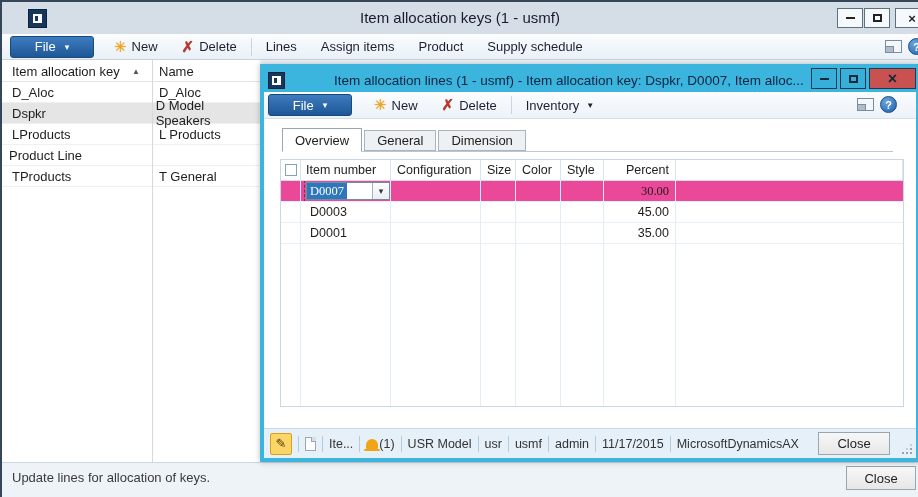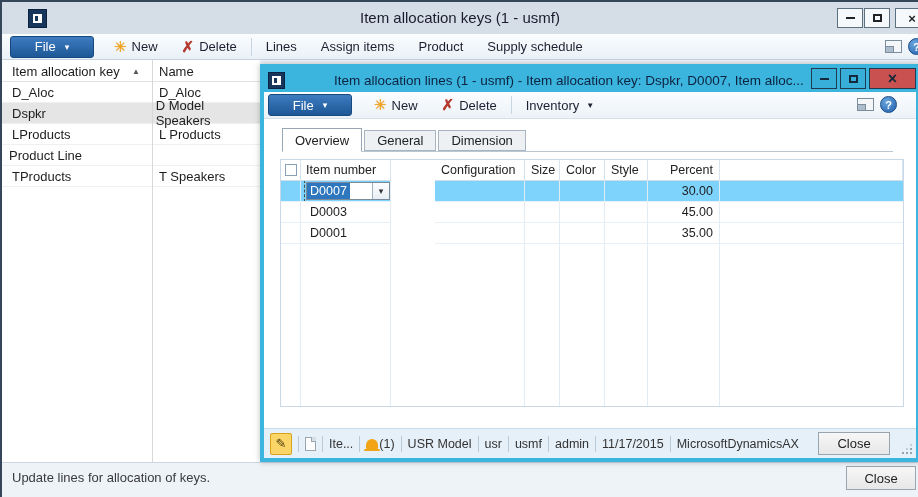--- a/index.html
+++ b/index.html
@@ -84,27 +84,27 @@
     height:24px; margin-bottom:-1px; z-index:2; }
 
   .cgrid{ position:absolute; left:16px; right:12px; top:40px; height:248px;
     border:1px solid #c8d8e6; font-size:12.5px; color:#1d1d1d; display:flex; flex-direction:column; }
   .cg-row{ display:flex; height:21px; flex-shrink:0; }
   .cg-row.filler{ flex:1; height:auto; }
   .cg-cell{ border-right:1px solid #e2ecf5; border-bottom:1px solid #e7f0f7; display:flex; align-items:center; overflow:hidden; }
   .cg-head .cg-cell{ border-right:1px solid #d8e4ef; border-bottom:1px solid #cfdeeb; color:#222; }
   .w-chk{ width:20px; justify-content:center; }
   .w-item{ width:90px; padding-left:5px; }
-  .w-conf{ width:90px; padding-left:6px;margin-left:44px; }
+  .w-conf{ width:90px; padding-left:6px; }
   .w-size{ width:35px; padding-left:6px; }
   .w-color{ width:45px; padding-left:6px; }
   .w-style{ width:43px; padding-left:6px; }
   .w-pct{ width:72px; justify-content:flex-end; padding-right:6px; }
   .w-fill{ flex:1; border-right:none; }
-  .cg-row.sel .cg-cell{ background:#7dd3fc; }
+  .cg-row.sel .cg-cell{ background:#ec4899;font-family:Liberation Serif, serif; }
   .checkbox{ width:12px; height:12px; background:#fff; border:1px solid #8aa0b5; }
 
   .combo{ position:relative; width:84px; height:18px; background:#fff; border:1px solid #7a8a99;
     outline:1px dashed #4a4a4a; outline-offset:1px; display:flex; align-items:center; }
   .combo .val{ background:#2e76bd; color:#fff; padding:0 3px; font-size:12.5px; height:16px; display:flex; align-items:center; }
   .combo .drop{ margin-left:auto; width:17px; height:16px; background:linear-gradient(#fcfdfe,#e9eff5);
     border-left:1px solid #9fb2c2; display:flex; align-items:center; justify-content:center; font-size:9px; color:#333; }
 
   .child-statusbar{ position:absolute; left:0; right:0; bottom:0; height:30px; background:#e6f0f8;
     border-top:1px solid #c9dae8; display:flex; align-items:center; font-size:12.5px; color:#333; padding-left:6px; }
@@ -190,21 +190,21 @@
     </div>
     <div class="lg-row">
       <div class="lg-c1">LProducts</div>
       <div class="lg-c2">L Products</div>
     </div>
     <div class="lg-row">
       <div class="lg-c2">Product Line</div>
     </div>
     <div class="lg-row">
       <div class="lg-c1">TProducts</div>
-      <div class="lg-c2">T Speakers</div>
+      <div class="lg-c2">T General</div>
     </div>
   </div>
 
   <div class="main-bottombar">
     <div class="msg">Update lines for allocation of keys.</div>
     <div class="btn-close">Close</div>
   </div>
 
   <div class="child">
     <div class="child-titlebar">

